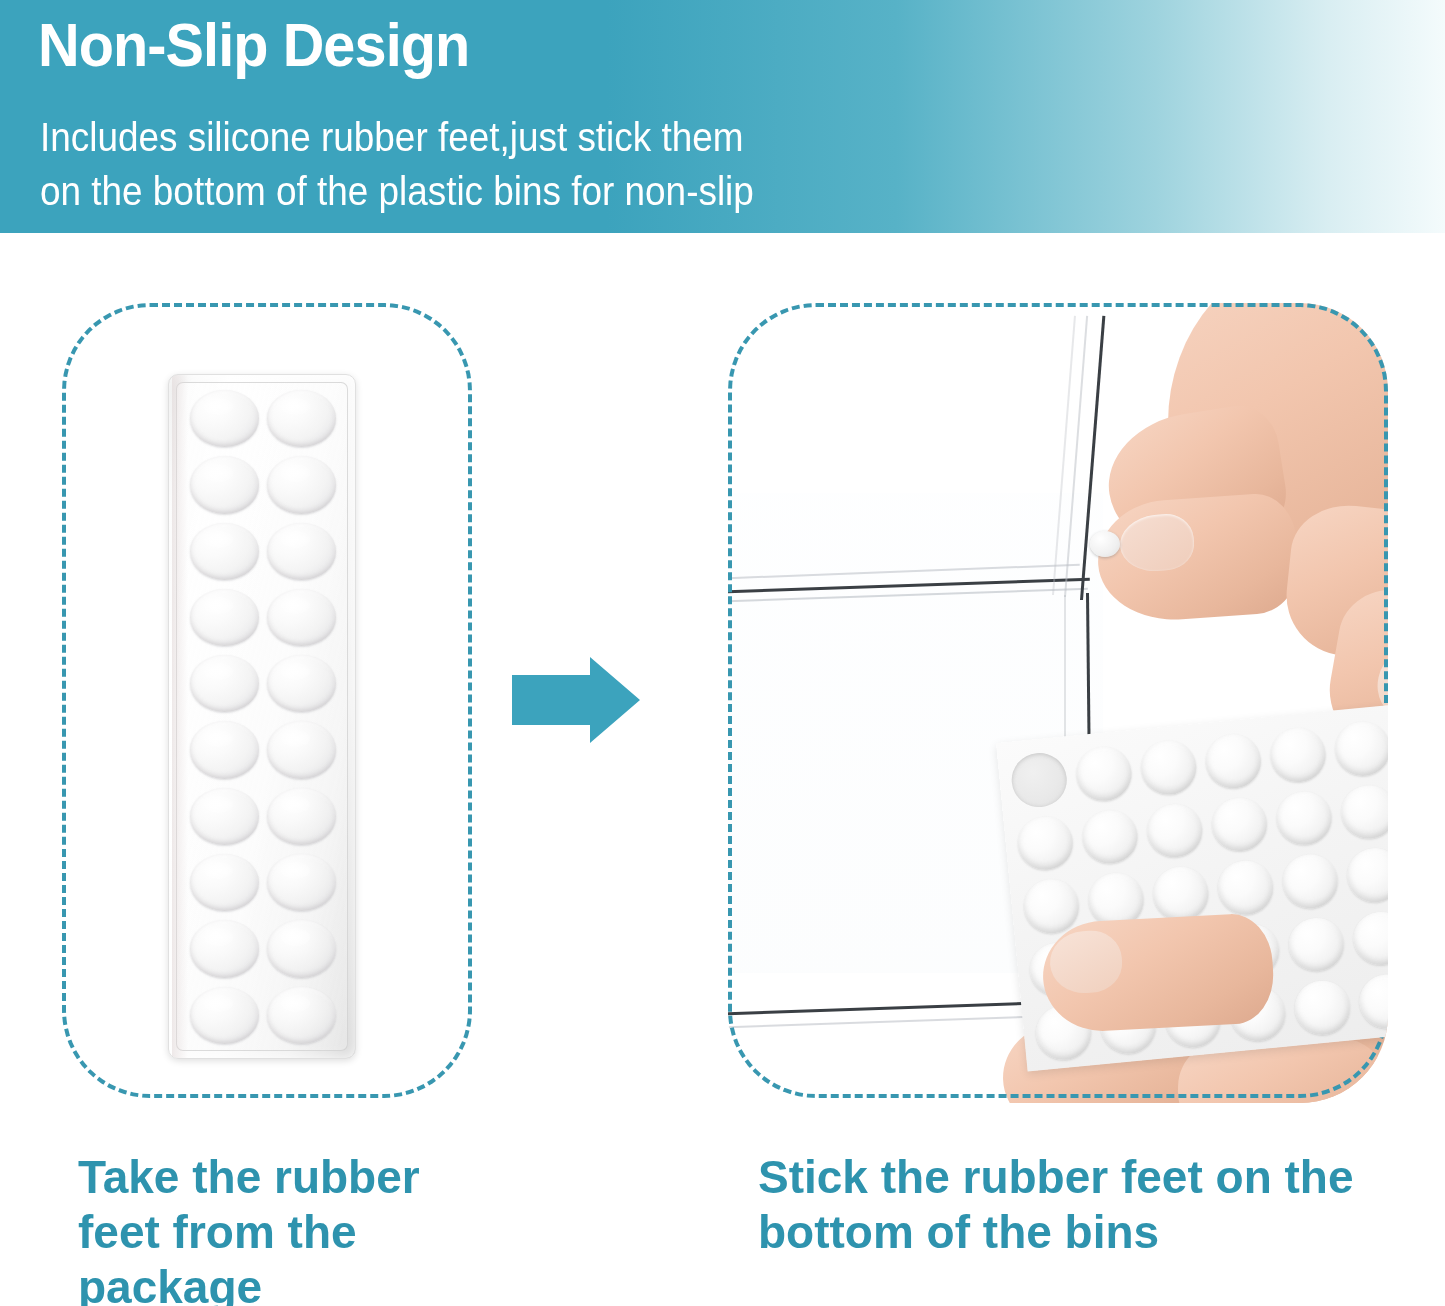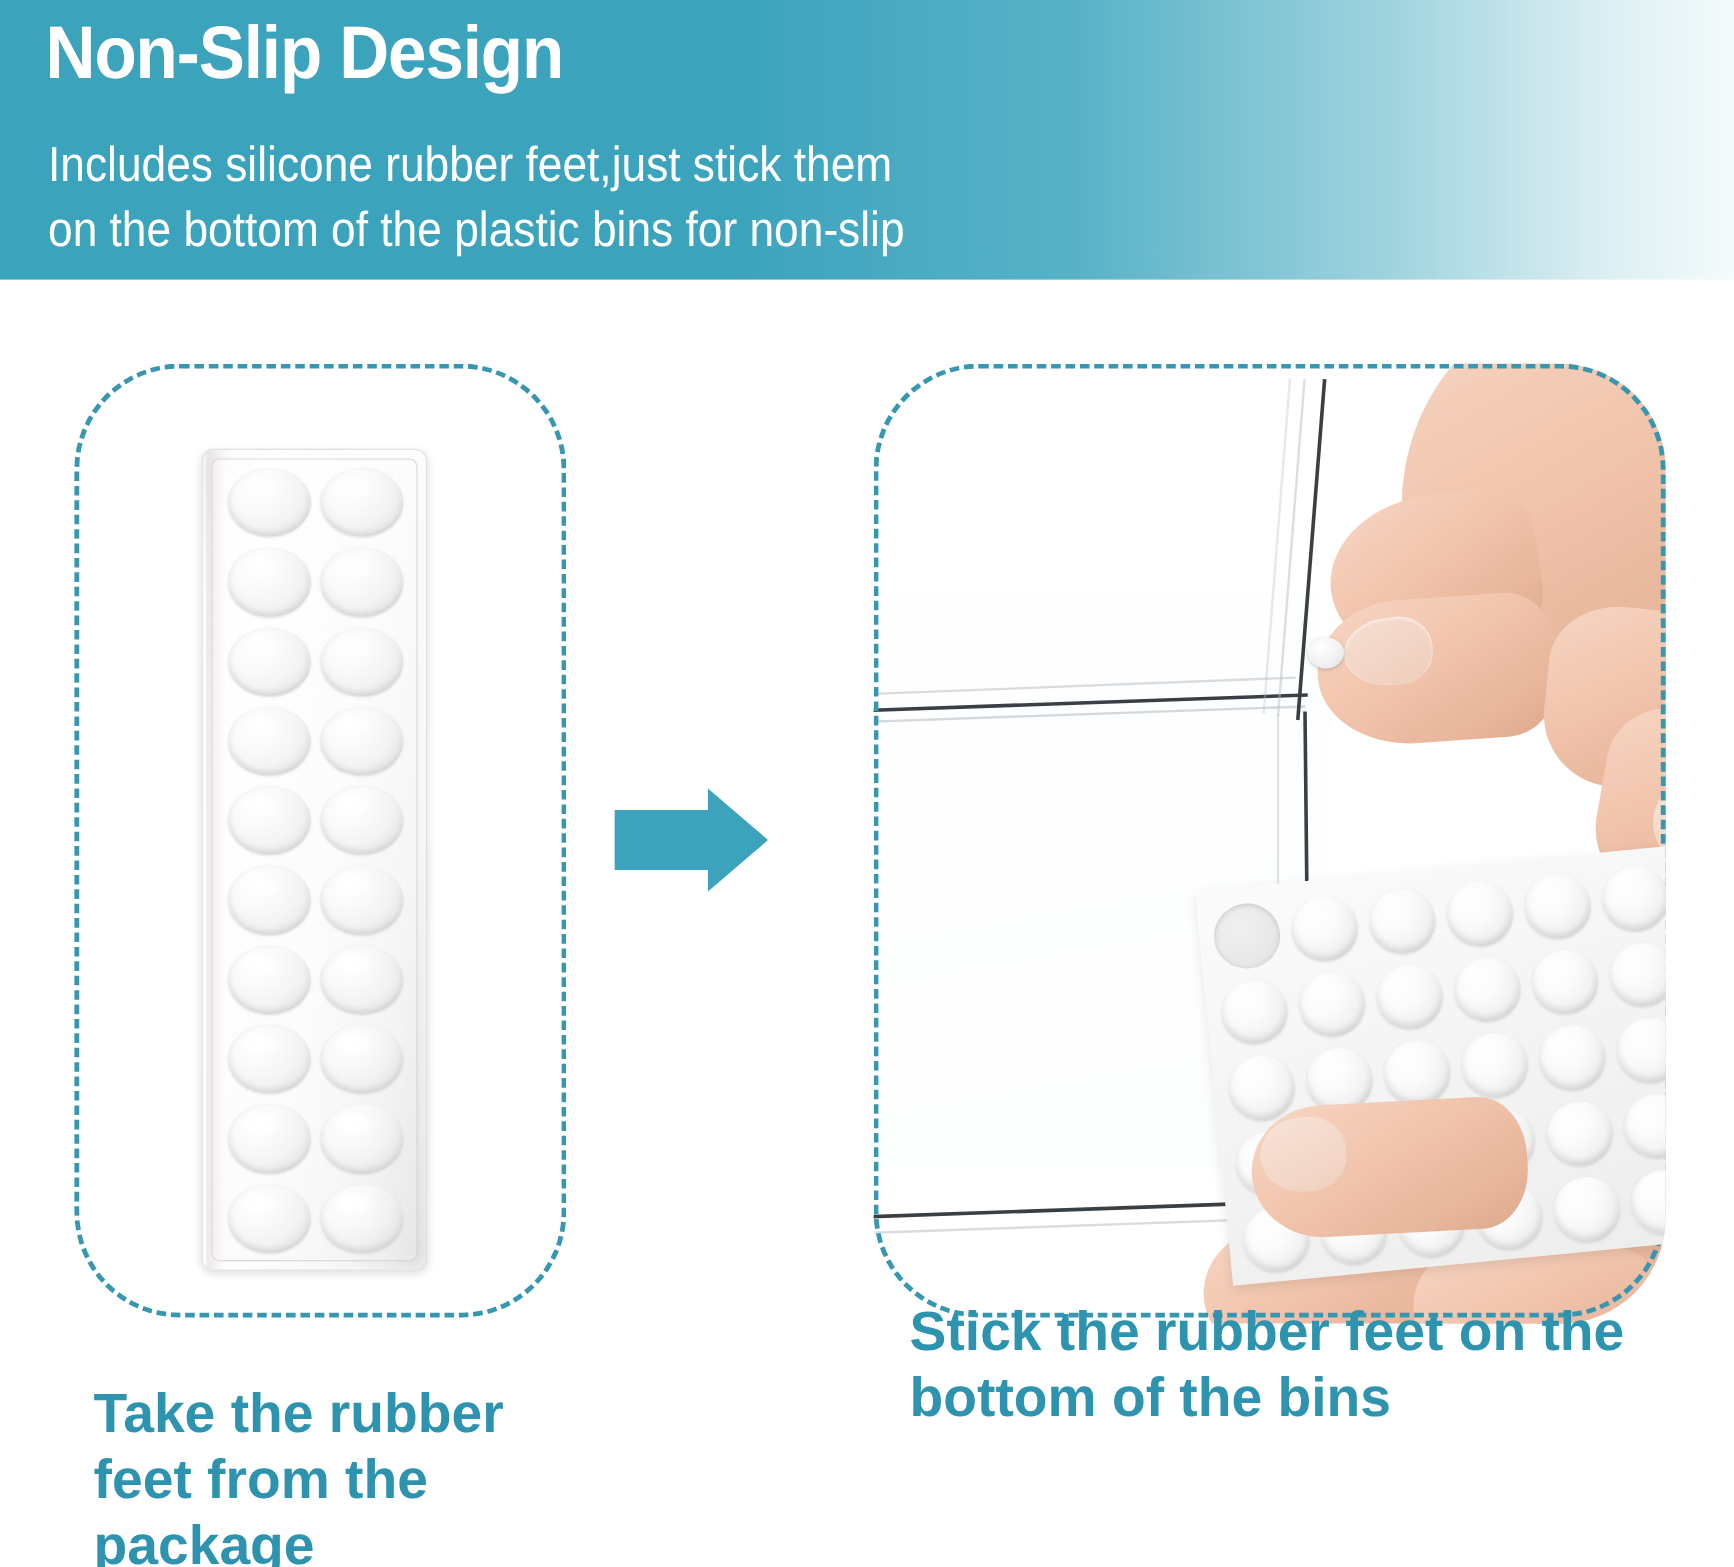--- a/index.html
+++ b/index.html
@@ -280,21 +280,21 @@
     font-weight: bold;
     line-height: 1.20;
   }
   #caption-left {
     left: 78px;
     top: 1150px;
     width: 430px;
   }
   #caption-right {
     left: 758px;
-    top: 1082px;
+    top: 1150px;
     width: 640px;
   }
 </style>
 </head>
 <body>
 
 <div id="page">
 
   <div id="header-banner">
     <div id="header-title">Non-Slip Design</div>

